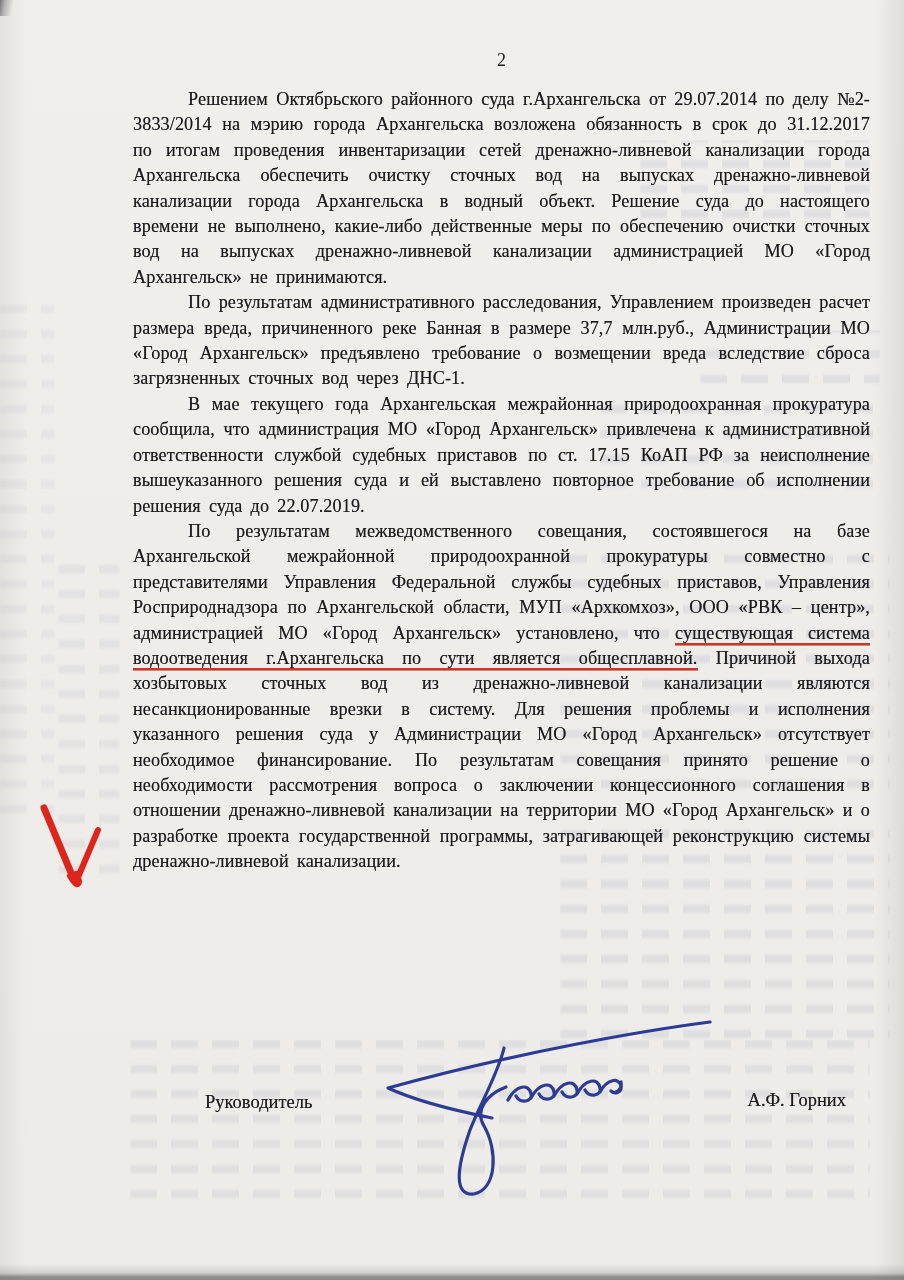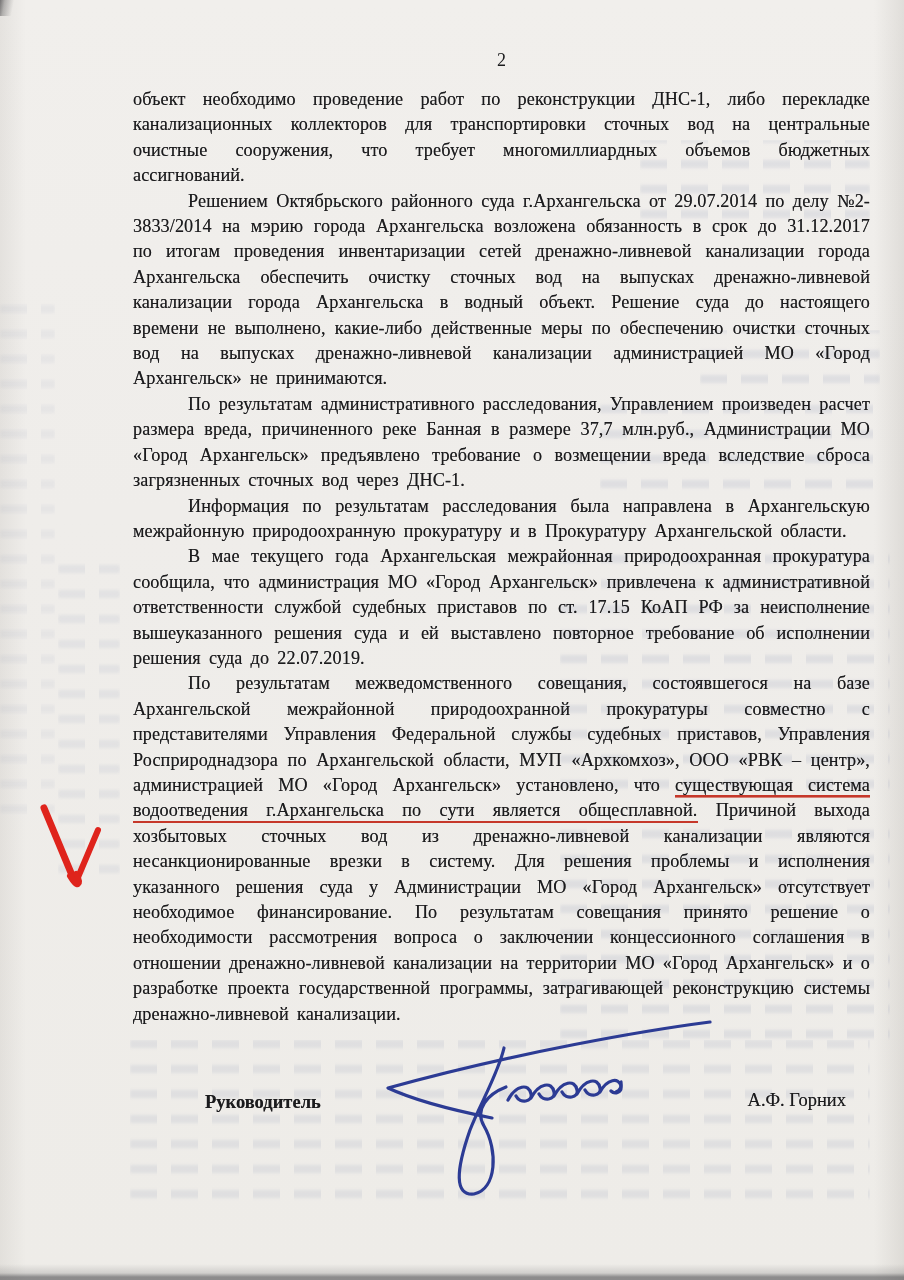--- a/index.html
+++ b/index.html
@@ -42,21 +42,21 @@
   .red-underline{
     background-image:linear-gradient(#c6382a,#c6382a);
     background-repeat:repeat-x;
     background-size:100% 2.6px;
     background-position:0 100%;
     padding-bottom:3px;
     -webkit-box-decoration-break:clone;box-decoration-break:clone;
   }
   .sig-row-label{
     position:absolute;top:1092px;left:205px;z-index:2;
-    font-size:18.5px;text-shadow:0 0 .5px rgba(25,25,28,.6);font-weight:bold;
+    font-size:18.5px;text-shadow:0 0 .5px rgba(25,25,28,.6);
   }
   .sig-row-name{
     position:absolute;top:1090px;right:58px;z-index:2;
     font-size:18.5px;text-shadow:0 0 .5px rgba(25,25,28,.6);text-align:right;
   }
   .footer-block{
     position:absolute;top:1148px;left:133px;z-index:2;
     font-size:16px;line-height:23px;
     text-shadow:0 0 .4px rgba(25,25,28,.55);
   }
@@ -73,24 +73,22 @@
   <div class="bleed" style="left:600px;top:390px;width:280px;height:105px;"></div>
   <div class="bleed" style="left:560px;top:545px;width:330px;height:250px;"></div>
   <div class="bleed" style="left:58px;top:560px;width:62px;height:320px;opacity:.4;"></div>
   <div class="bleed" style="left:560px;top:820px;width:330px;height:225px;"></div>
   <div class="bleed" style="left:130px;top:1040px;width:740px;height:165px;opacity:.5;"></div>
   <div class="bleed" style="left:0px;top:300px;width:55px;height:520px;opacity:.3;"></div>
 
   <div class="page-number">2</div>
 
   <div class="text-block">
-    <p class="no-indent">объект необходимо проведение работ по реконструкции ДНС-1, либо перекладке канализационных коллекторов для транспортировки сточных вод на центральные очистные сооружения, что требует многомиллиардных объемов бюджетных ассигнований.</p>
     <p>Решением Октябрьского районного суда г.Архангельска от 29.07.2014 по делу №2-3833/2014 на мэрию города Архангельска возложена обязанность в срок до 31.12.2017 по итогам проведения инвентаризации сетей дренажно-ливневой канализации города Архангельска обеспечить очистку сточных вод на выпусках дренажно-ливневой канализации города Архангельска в водный объект. Решение суда до настоящего времени не выполнено, какие-либо действенные меры по обеспечению очистки сточных вод на выпусках дренажно-ливневой канализации администрацией МО «Город Архангельск» не принимаются.</p>
     <p>По результатам административного расследования, Управлением произведен расчет размера вреда, причиненного реке Банная в размере 37,7 млн.руб., Администрации МО «Город Архангельск» предъявлено требование о возмещении вреда вследствие сброса загрязненных сточных вод через ДНС-1.</p>
-    <p>Информация по результатам расследования была направлена в Архангельскую межрайонную природоохранную прокуратуру и в Прокуратуру Архангельской области.</p>
     <p>В мае текущего года Архангельская межрайонная природоохранная прокуратура сообщила, что  администрация МО «Город Архангельск» привлечена к административной ответственности службой судебных приставов по ст. 17.15 КоАП РФ за неисполнение вышеуказанного решения суда и ей выставлено повторное требование об исполнении решения суда до 22.07.2019.</p>
     <p><span>По результатам межведомственного совещания, состоявшегося на базе Архангельской межрайонной природоохранной прокуратуры совместно с представителями Управления Федеральной службы судебных приставов, Управления Росприроднадзора по Архангельской области, МУП «Архкомхоз», ООО «РВК – центр», администрацией МО «Город Архангельск» установлено, что </span><span class="red-underline">существующая система водоотведения г.Архангельска по сути является общесплавной.</span><span> Причиной выхода хозбытовых сточных вод из дренажно-ливневой канализации являются несанкционированные врезки в систему. Для решения проблемы и исполнения указанного  решения суда у Администрации МО «Город Архангельск» отсутствует необходимое финансирование. По результатам совещания принято решение о необходимости рассмотрения вопроса о заключении концессионного соглашения в отношении дренажно-ливневой канализации на территории МО «Город Архангельск» и о разработке проекта государственной программы, затрагивающей реконструкцию системы дренажно-ливневой канализации.</span></p>
   </div>
 
   <svg class="checkmark" width="80" height="105" viewBox="0 0 80 105">
     <path d="M8 10 L38 82" stroke="#df241c" stroke-width="7" stroke-linecap="round" fill="none"></path>
     <path d="M62 32 L40 84" stroke="#df241c" stroke-width="6" stroke-linecap="round" fill="none"></path>
     <path d="M34 78 q6 10 8 8 q3 -2 -2 -10" stroke="#df241c" stroke-width="6" stroke-linecap="round" fill="#df241c"></path>
   </svg>
 

